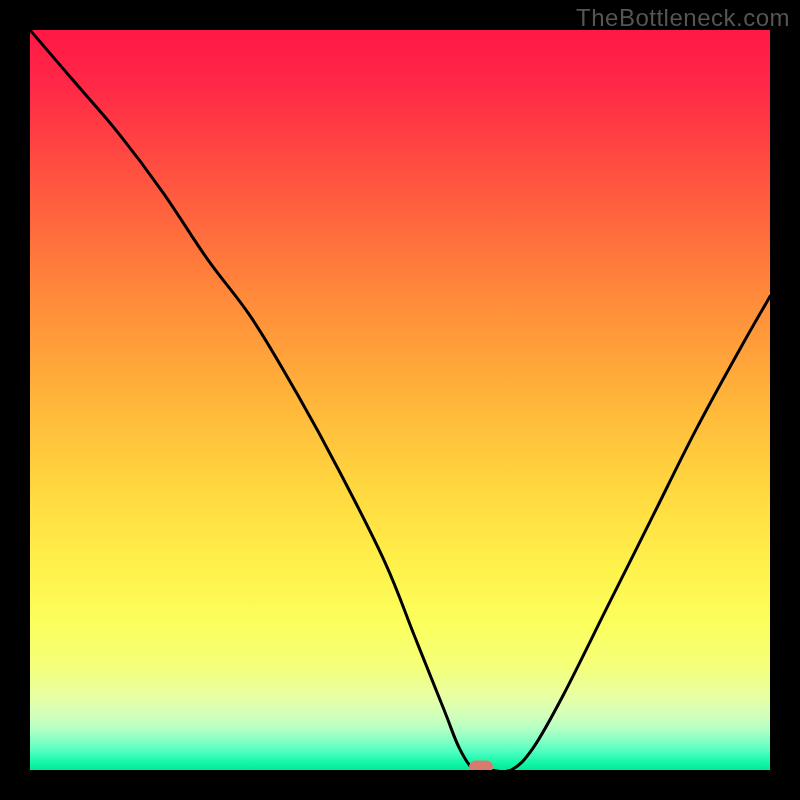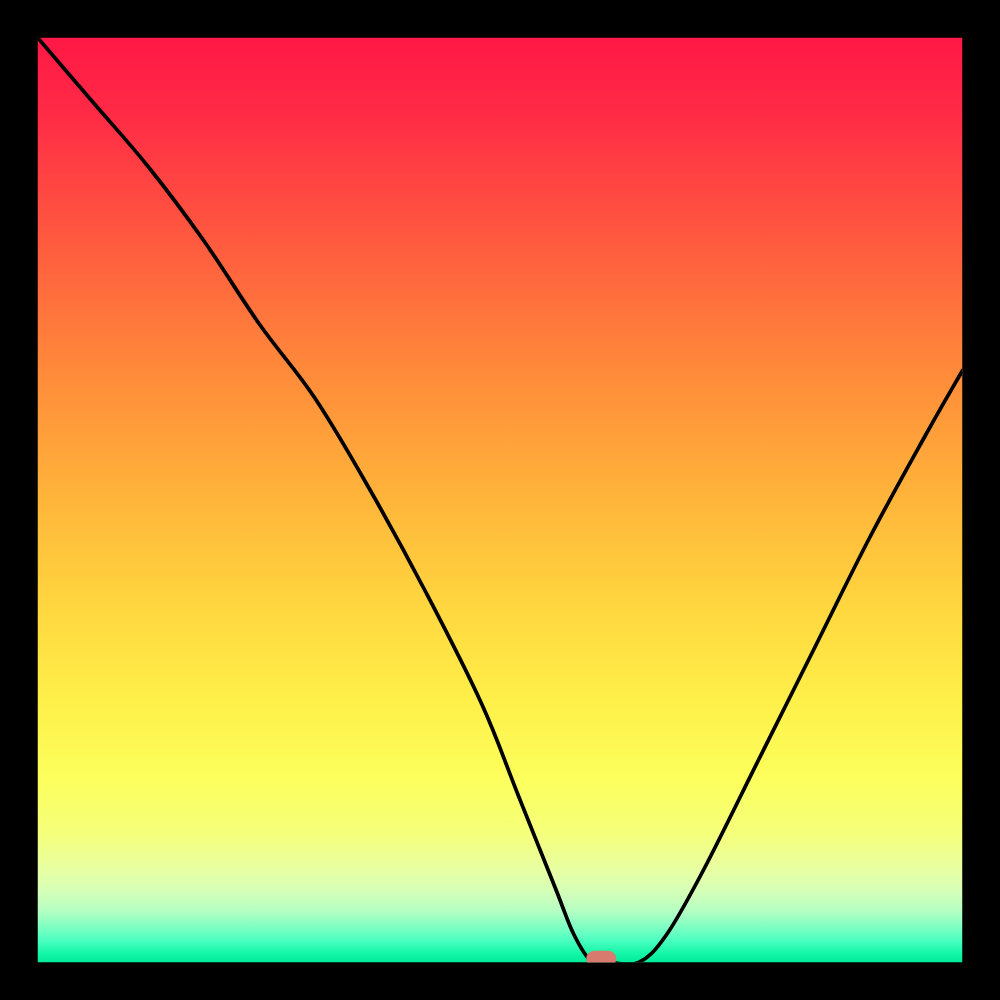--- a/index.html
+++ b/index.html
@@ -73,20 +73,21 @@
     border-radius: 7px;
     background: #d97a6e;
     z-index: 12;
     transform: translate(-50%, -50%);
   }
 </style>
 </head>
 <body>
 
 <div class="container">
+  <div class="watermark">TheBottleneck.com</div>
 
   <div class="plot-area">
     <div class="gradient"></div>
     <svg class="curve" viewBox="0 0 740 740" preserveAspectRatio="none">
       <path id="curve-path" d="M 0 0 C 7.991999999999999 9.323999999999991, 28.416 33.15199999999995, 44.4 51.799999999999955 C 60.384 70.44799999999995, 72.816 83.62000000000002, 88.8 103.60000000000002 C 104.78399999999999 123.58000000000003, 117.216 140.15599999999995, 133.2 162.79999999999995 C 149.184 185.44399999999996, 161.61599999999999 206.75600000000003, 177.6 229.40000000000003 C 193.584 252.04400000000004, 206.016 264.624, 222 288.6 C 237.984 312.576, 250.41599999999997 334.628, 266.4 362.59999999999997 C 282.38399999999996 390.57199999999995, 294.81600000000003 413.36400000000003, 310.8 444 C 326.784 474.63599999999997, 341.88 503.496, 355.2 532.8 C 368.52 562.1039999999999, 374.144 580.16, 384.8 606.8 C 395.456 633.4399999999999, 406.408 660.8199999999999, 414.40000000000003 680.8 C 422.39200000000005 700.78, 423.872 707.1439999999999, 429.2 717.8 C 434.52799999999996 728.456, 438.67199999999997 736.004, 444 740 C 449.32800000000003 743.996, 452.14 740, 458.8 740 C 465.46000000000004 740, 473.008 743.996, 481 740 C 488.992 736.004, 493.87600000000003 731.12, 503.20000000000005 717.8 C 512.524 704.4799999999999, 519.4799999999999 691.308, 532.8 666 C 546.12 640.692, 561.216 609.168, 577.2 577.2 C 593.1840000000001 545.2320000000001, 605.616 520.3679999999999, 621.6 488.4 C 637.5840000000001 456.43199999999996, 650.016 430.23599999999993, 666 399.59999999999997 C 681.984 368.964, 697.0799999999999 342.17600000000004, 710.4 318.20000000000005 C 723.72 294.22400000000005, 734.672 275.724, 740 266.4" fill="none" stroke="#000" stroke-width="3" stroke-linejoin="round" stroke-linecap="round"></path>
     </svg>
     <div id="marker" class="marker" style="left: 451.4px; top: 737px;"></div>
   </div>
 </div>
 

